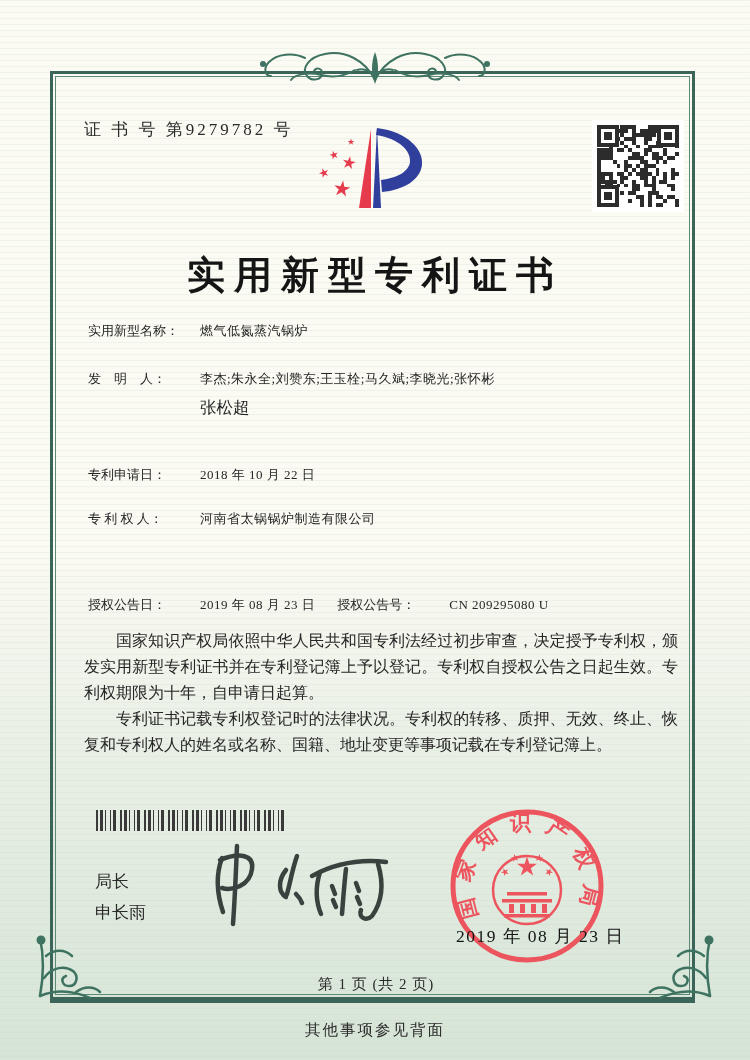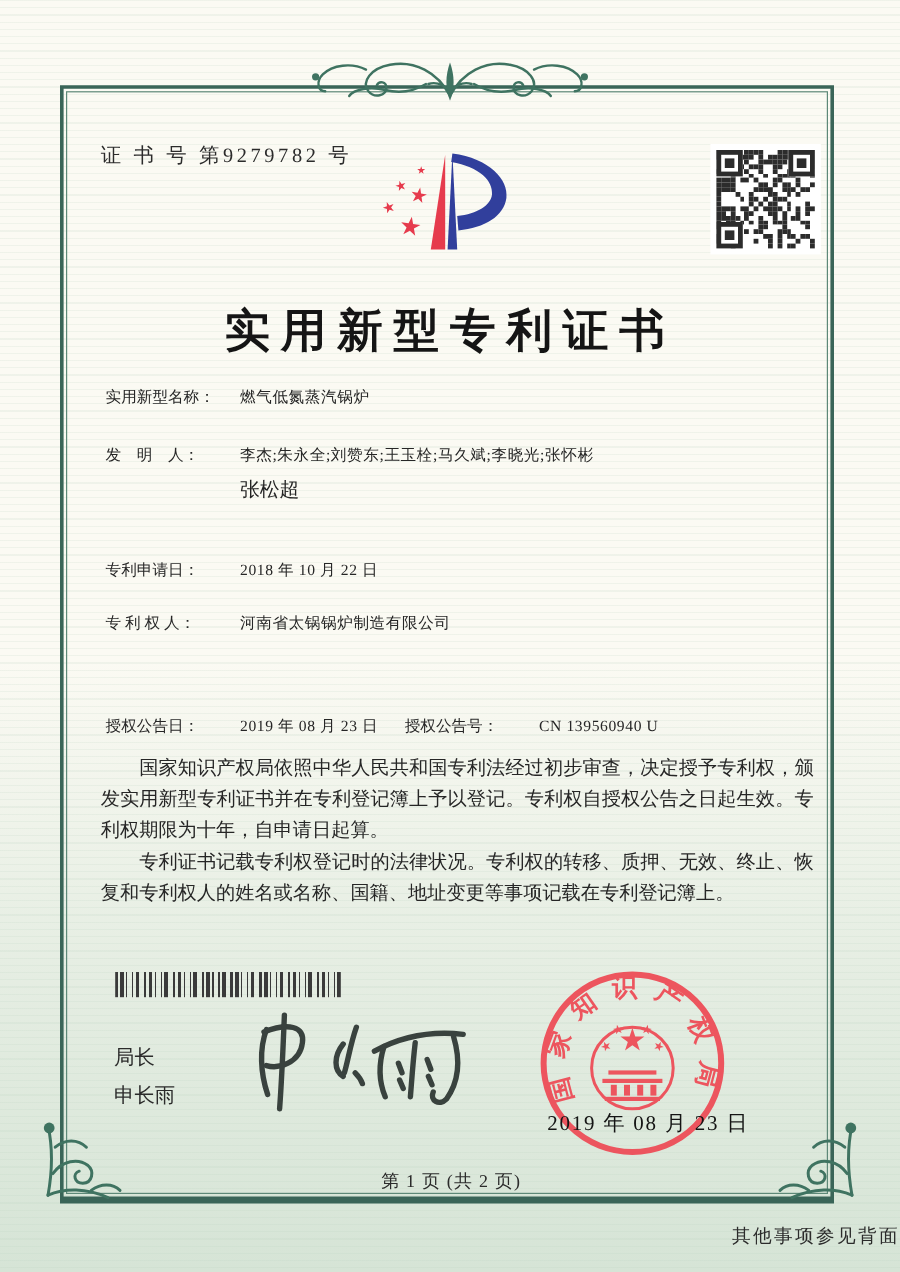--- a/index.html
+++ b/index.html
@@ -54,21 +54,21 @@
     background:repeating-linear-gradient(90deg,
       #3a3a3a 0 2px,transparent 2px 4px,#3a3a3a 4px 7px,transparent 7px 9px,
       #3a3a3a 9px 10px,transparent 10px 14px,#3a3a3a 14px 15px,transparent 15px 17px,
       #3a3a3a 17px 20px,transparent 20px 24px);
   }
   .director{position:absolute;left:95px;top:866px;font-size:17px;line-height:31px;color:#2b2b2b;}
   .signature{position:absolute;left:200px;top:842px;}
   .seal{position:absolute;left:447px;top:806px;opacity:.93;}
   .seal-date{position:absolute;left:456px;top:924px;font-size:17.5px;letter-spacing:1.5px;color:#141414;z-index:4;}
   .page-info{position:absolute;left:2px;right:0;top:975px;text-align:center;font-size:15px;letter-spacing:1px;color:#2b2b2b;}
-  .footer-note{position:absolute;left:0;right:0;top:1020px;text-align:right;font-size:15.5px;letter-spacing:2px;color:#2b2b2b;}
+  .footer-note{position:absolute;left:0;right:0;top:1020px;text-align:center;font-size:15.5px;letter-spacing:2px;color:#2b2b2b;}
   svg{display:block;}
 </style>
 </head>
 <body>
 
 <div class="page">
 
   <div class="ornament orn-top">
     <svg width="264" height="52" viewBox="0 0 264 52">
       <defs>
@@ -593,21 +593,21 @@
     <span class="flabel">发　明　人：</span><span class="fvalue">李杰;朱永全;刘赞东;王玉栓;马久斌;李晓光;张怀彬</span>
   </div>
   <div class="line2" style="top:397px">张松超</div>
   <div class="frow" style="top:466px">
     <span class="flabel">专利申请日：</span><span class="fvalue">2018 年 10 月 22 日</span>
   </div>
   <div class="frow" style="top:510px">
     <span class="flabel">专 利 权 人：</span><span class="fvalue">河南省太锅锅炉制造有限公司</span>
   </div>
   <div class="frow" style="top:596px">
-    <span class="flabel">授权公告日：</span><span class="fvalue">2019 年 08 月 23 日</span><span class="flabel g2">授权公告号：</span><span class="fvalue">CN 139560940 U</span>
+    <span class="flabel">授权公告日：</span><span class="fvalue">2019 年 08 月 23 日</span><span class="flabel g2">授权公告号：</span><span class="fvalue">CN 209295080 U</span>
   </div>
 
   <div class="paras">
     <p>国家知识产权局依照中华人民共和国专利法经过初步审查，决定授予专利权，颁发实用新型专利证书并在专利登记簿上予以登记。专利权自授权公告之日起生效。专利权期限为十年，自申请日起算。</p>
     <p>专利证书记载专利权登记时的法律状况。专利权的转移、质押、无效、终止、恢复和专利权人的姓名或名称、国籍、地址变更等事项记载在专利登记簿上。</p>
   </div>
 
   <div class="barcode"></div>
 
   <div class="director">

